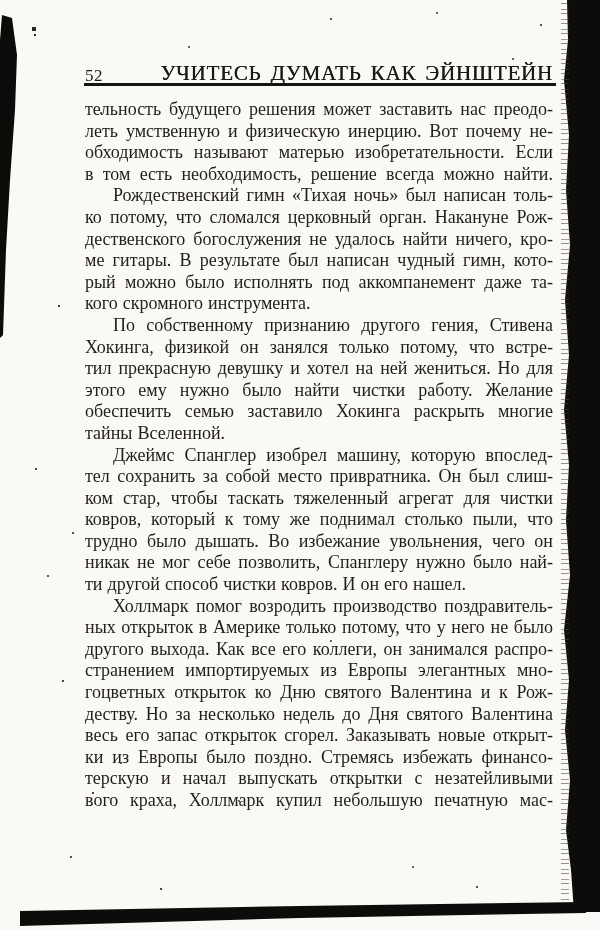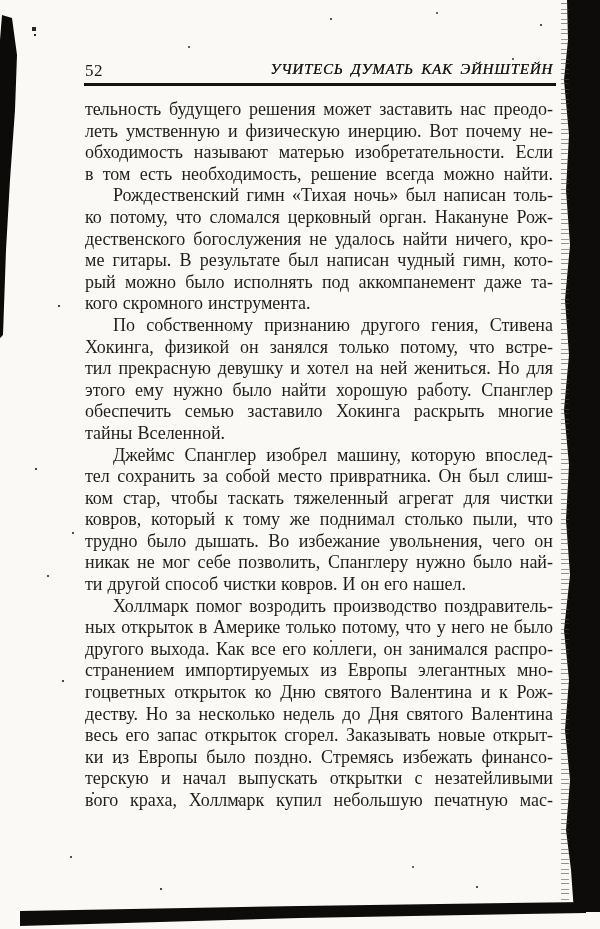--- a/index.html
+++ b/index.html
@@ -5,26 +5,26 @@
   html,body{margin:0;padding:0;}
   body{
     width:600px;height:929px;position:relative;overflow:hidden;
     background:#faf9f5;
     font-family:"Liberation Serif","DejaVu Serif",serif;
   }
   .page{position:absolute;inset:0;}
   
   .header{
     position:absolute;left:85px;top:61px;width:468px;
-    display:flex;justify-content:space-between;align-items:flex-start;
+    display:flex;justify-content:space-between;align-items:flex-end;
     color:#1b1a18;
   }
   .page-number{font-size:17px;letter-spacing:.5px;}
   .running-title{
-    font-size:15px;font-style:italic;letter-spacing:.8px;word-spacing:3px;
+    font-size:21px;letter-spacing:.8px;word-spacing:3px;
     text-shadow:.3px 0 0 #1b1a18;
   }
   .header-rule{
     position:absolute;left:84px;top:83px;width:472px;height:3px;
     background:linear-gradient(to bottom,#15140f 0 1.7px,#6a645c 1.7px 2.1px,#15140f 2.1px 3px);
   }
   
   .bodytext{
     position:absolute;left:85px;top:99px;width:468px;
     font-size:18px;line-height:21.6px;color:#201e1b;
@@ -94,21 +94,21 @@
         <div class="ln">ко потому, что сломался церковный орган. Накануне Рож-</div>
         <div class="ln">дественского богослужения не удалось найти ничего, кро-</div>
         <div class="ln">ме гитары. В результате был написан чудный гимн, кото-</div>
         <div class="ln">рый можно было исполнять под аккомпанемент даже та-</div>
         <div class="ln end">кого скромного инструмента.</div>
       </div>
       <div class="para">
         <div class="ln first">По собственному признанию другого гения, Стивена</div>
         <div class="ln">Хокинга, физикой он занялся только потому, что встре-</div>
         <div class="ln">тил прекрасную девушку и хотел на ней жениться. Но для</div>
-        <div class="ln">этого ему нужно было найти хорошую работу. Спанглер</div>
+        <div class="ln">этого ему нужно было найти чистки работу. Желание</div>
         <div class="ln">обеспечить семью заставило Хокинга раскрыть многие</div>
         <div class="ln end">тайны Вселенной.</div>
       </div>
       <div class="para">
         <div class="ln first">Джеймс Спанглер изобрел машину, которую впослед-</div>
         <div class="ln">тел сохранить за собой место привратника. Он был слиш-</div>
         <div class="ln">ком стар, чтобы таскать тяжеленный агрегат для чистки</div>
         <div class="ln">ковров, который к тому же поднимал столько пыли, что</div>
         <div class="ln">трудно было дышать. Во избежание увольнения, чего он</div>
         <div class="ln">никак не мог себе позволить, Спанглеру нужно было най-</div>

